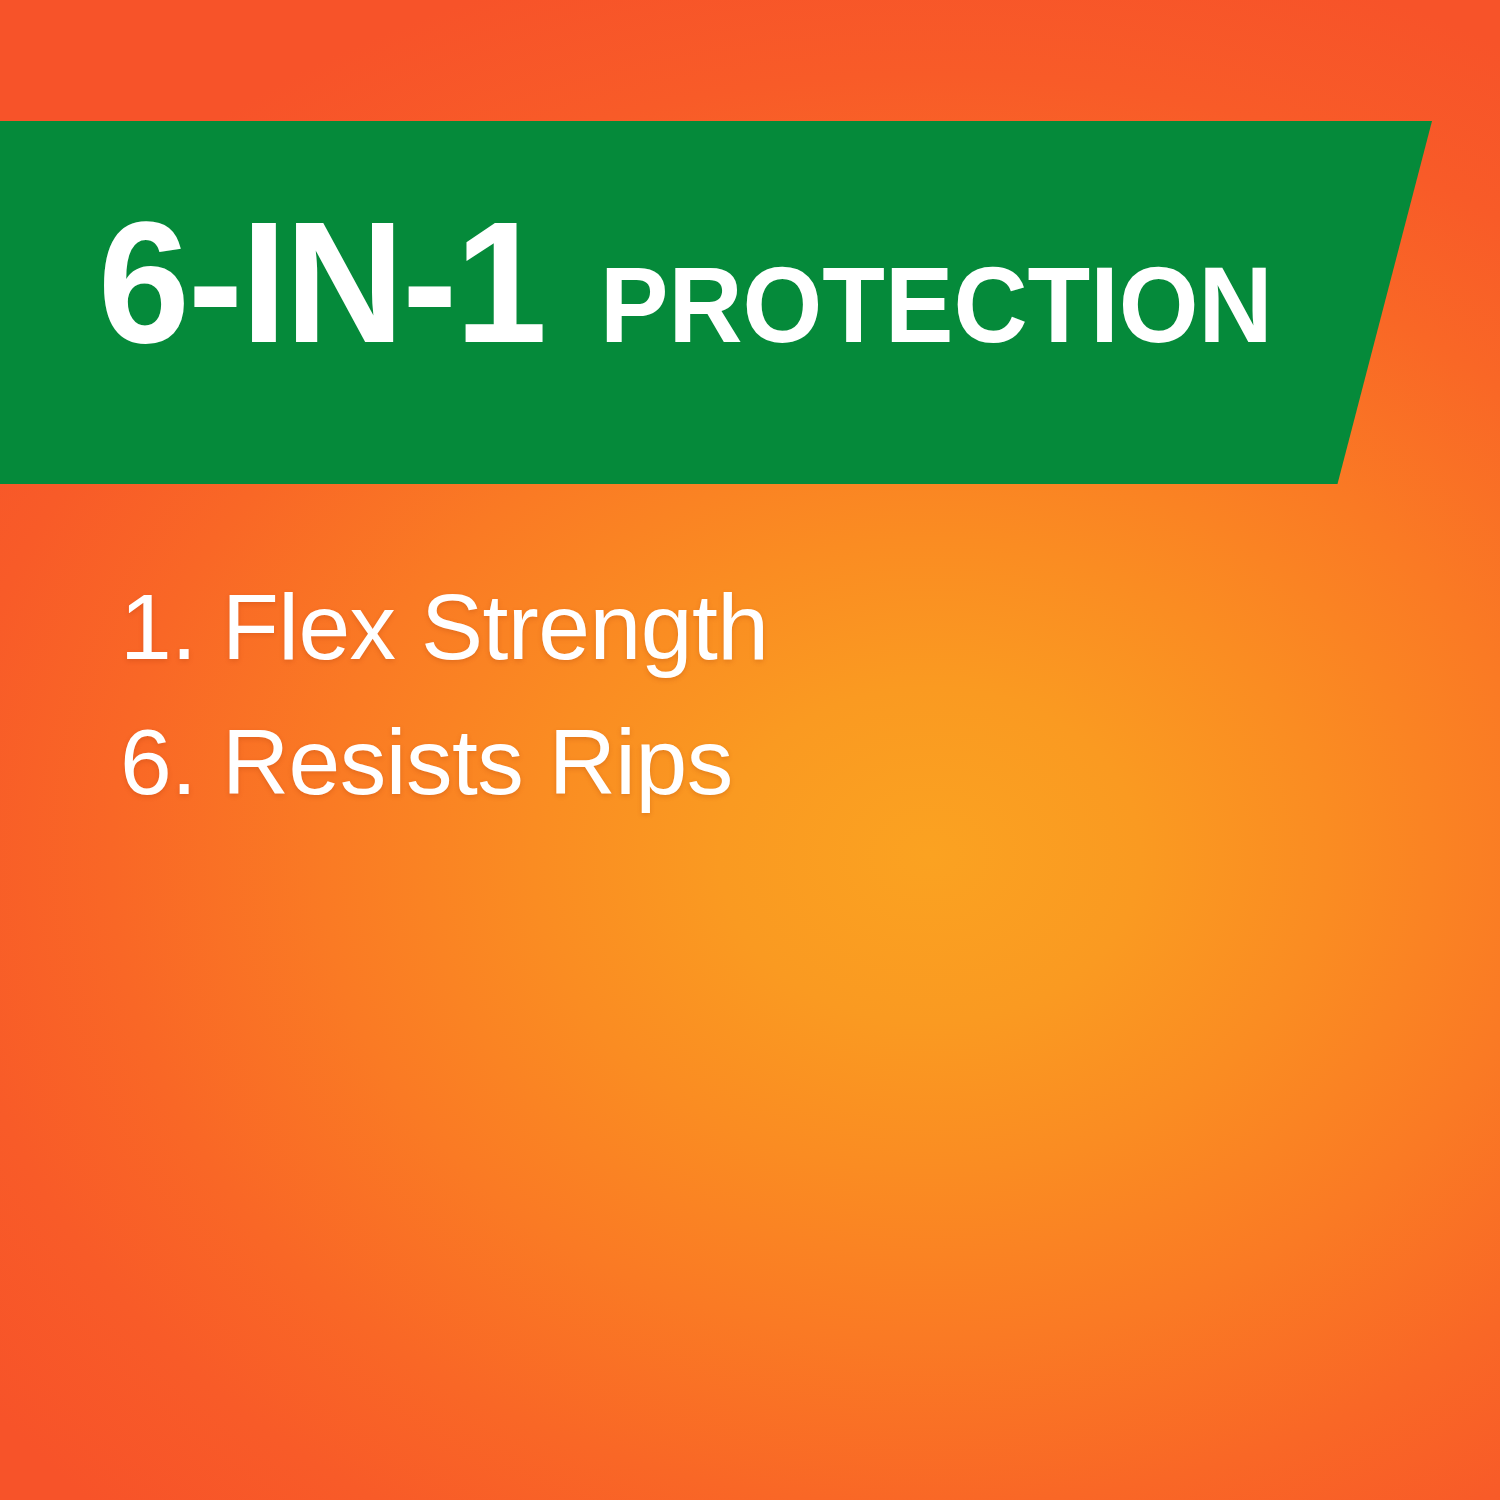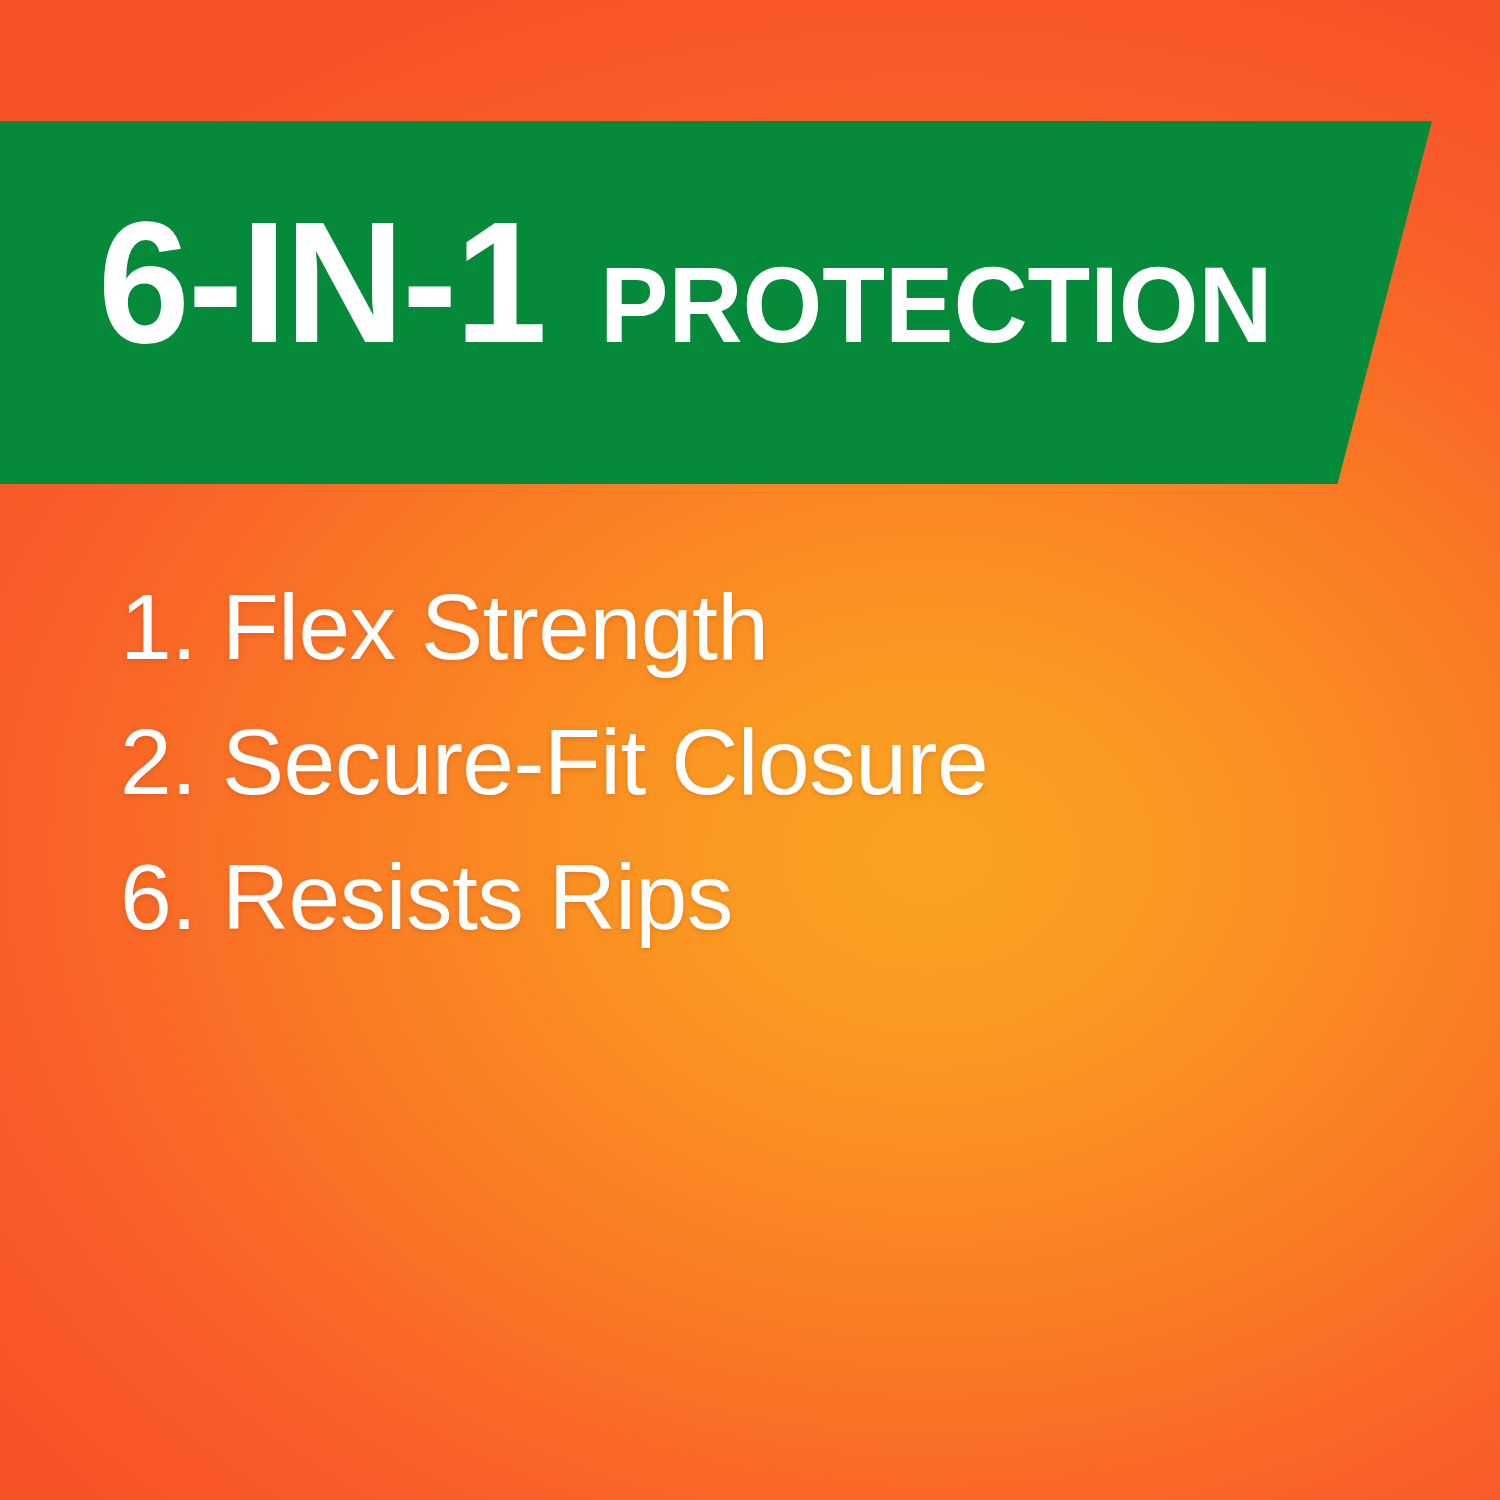--- a/index.html
+++ b/index.html
@@ -123,22 +123,18 @@
       </div>
     </div>
   </div>
 
   <ul class="feature-list">
     <li class="feature-item">
       <span class="num">1. </span>
       <span class="txt">Flex Strength</span>
     </li>
     <li class="feature-item">
-      <span class="num">2. </span>
-      <span class="txt">Secure-Fit Closure</span>
-    </li>
-    <li class="feature-item">
       <span class="num">6. </span>
       <span class="txt">Resists Rips</span>
     </li>
   </ul>
 
 </div>
 
 </body></html>

